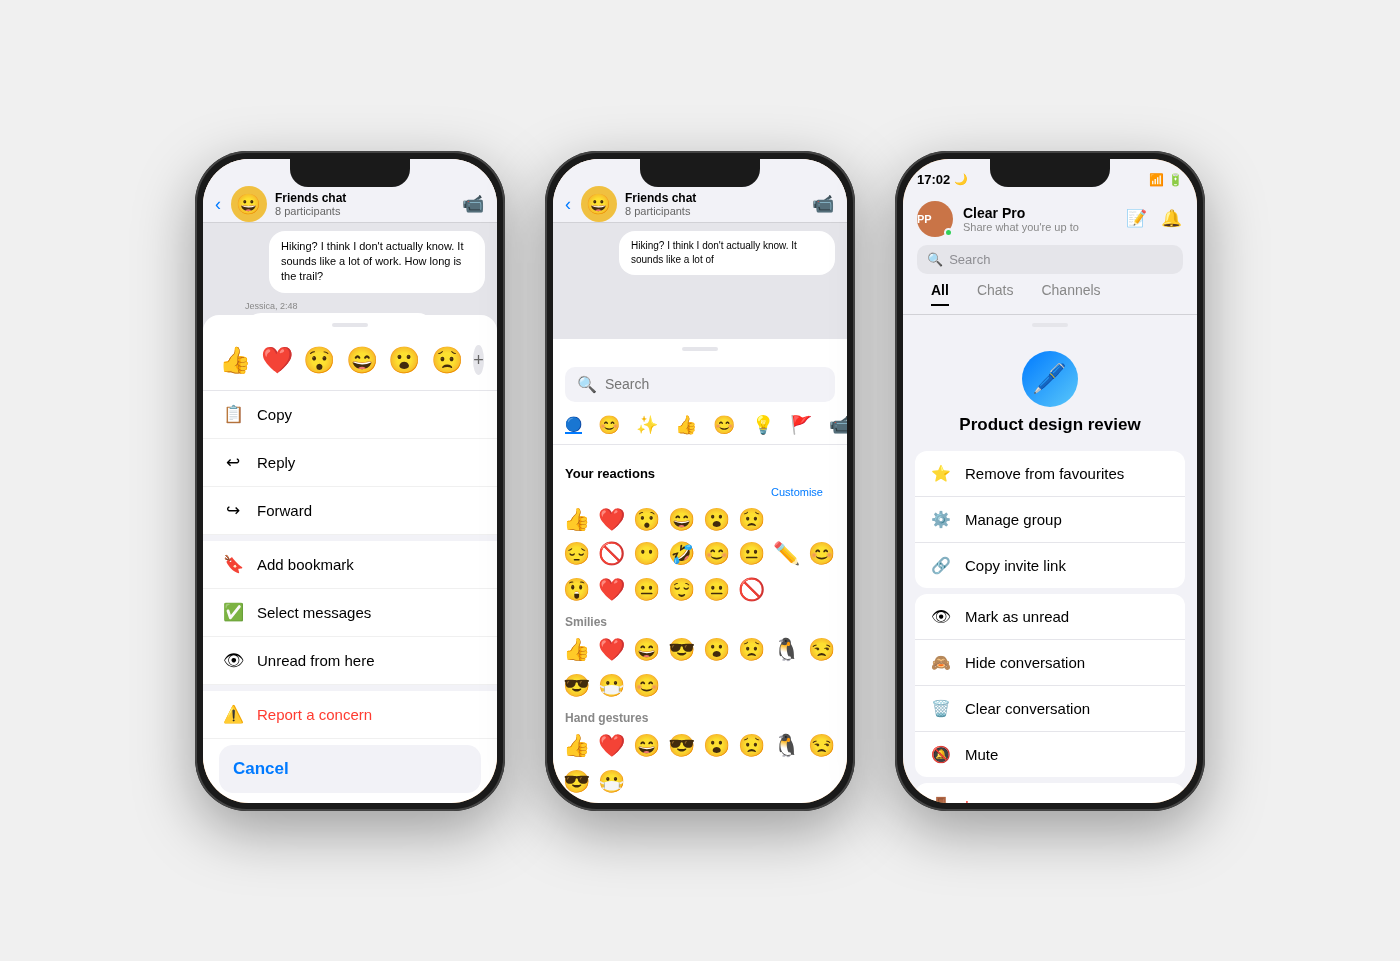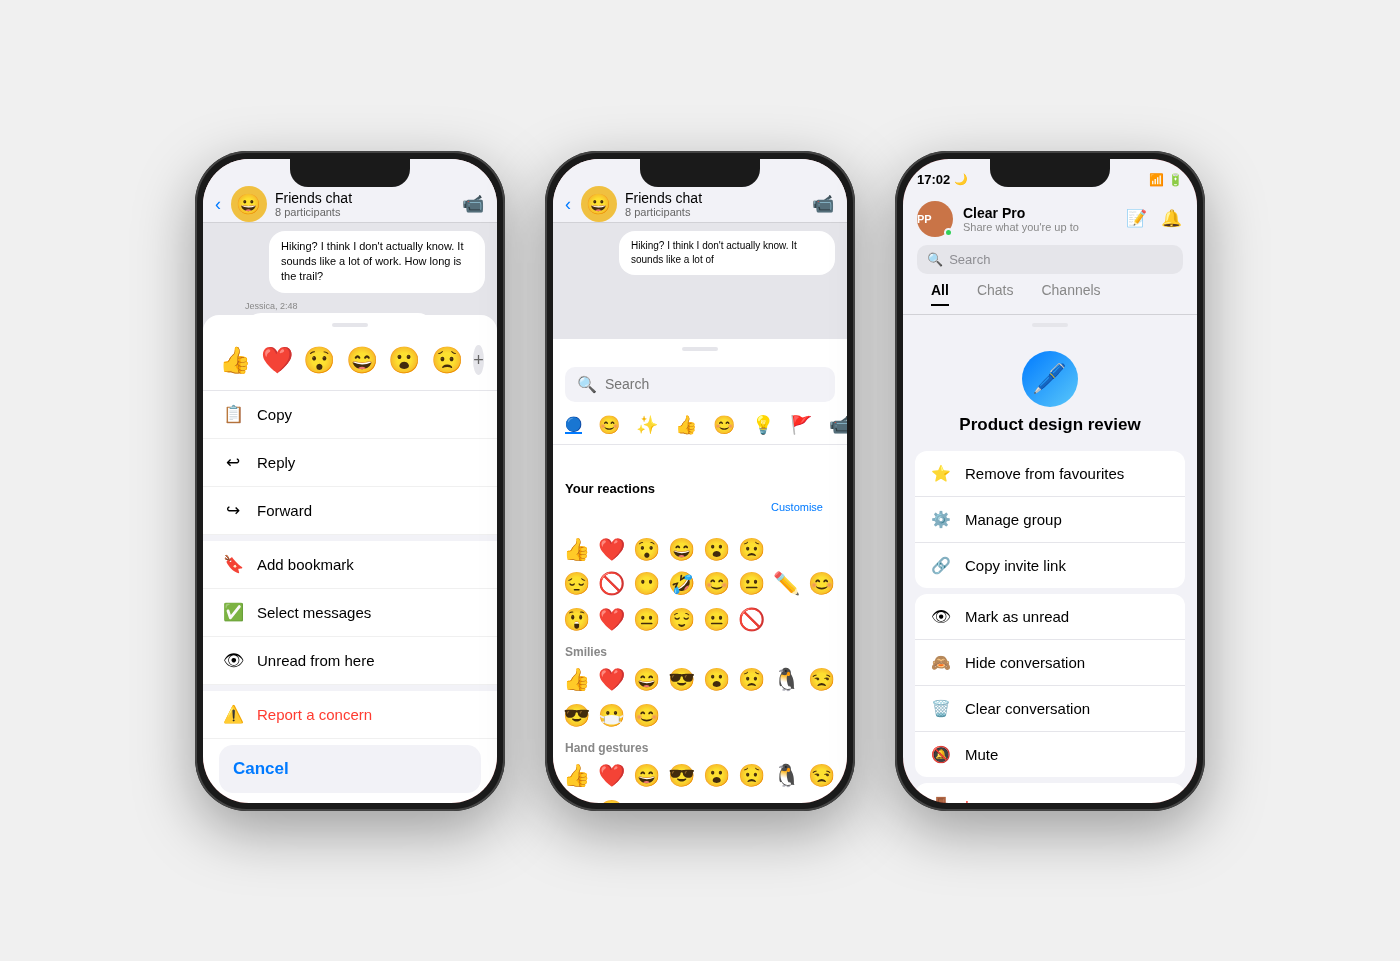--- a/index.html
+++ b/index.html
@@ -26,21 +26,21 @@
       border-radius: 52px;
       position: relative;
       box-shadow: 0 20px 60px rgba(0,0,0,0.35), inset 0 0 0 2px #444;
       display: flex;
       flex-direction: column;
       overflow: hidden;
     }
     .phone-inner {
       position: absolute;
       top: 8px; left: 8px; right: 8px; bottom: 8px;
-      background: #7f1d1d;
+      background: #fdba74;
       border-radius: 46px;
       overflow: hidden;
       display: flex;
       flex-direction: column;
     }
     
     .notch {
       position: absolute;
       top: 0; left: 50%; transform: translateX(-50%);
       width: 120px; height: 28px;
@@ -74,21 +74,21 @@
     }
     .chat-avatar {
       width: 36px; height: 36px;
       border-radius: 50%;
       background: #f0c040;
       display: flex; align-items: center; justify-content: center;
       font-size: 20px;
       flex-shrink: 0;
     }
     .chat-info { flex: 1; }
-    .chat-name { font-size: 14px; font-weight: 400; color: #000; }
+    .chat-name { font-size: 12px; font-weight: 700; color: #000; }
     .chat-participants { font-size: 11px; color: #666; }
     .video-icon { color: #007aff; font-size: 18px; }
     .chat-messages {
       flex: 1;
       background: #e5e5ea;
       padding: 8px 12px;
       overflow: hidden;
     }
     .msg-bubble {
       background: #fff;
@@ -222,21 +222,21 @@
     .customise-link {
       color: #007aff;
       font-size: 11px;
       margin-left: auto;
       padding-right: 12px;
       margin-top: 36px;
     }
     .reactions-header {
       display: flex;
       align-items: center;
-      padding: 20px 12px;
+      padding: 5px 12px;
     }
     .reactions-section-title {
       font-size: 13px;
       font-weight: 600;
       color: #000;
     }
 
     
     .status-bar {
       height: 36px;

